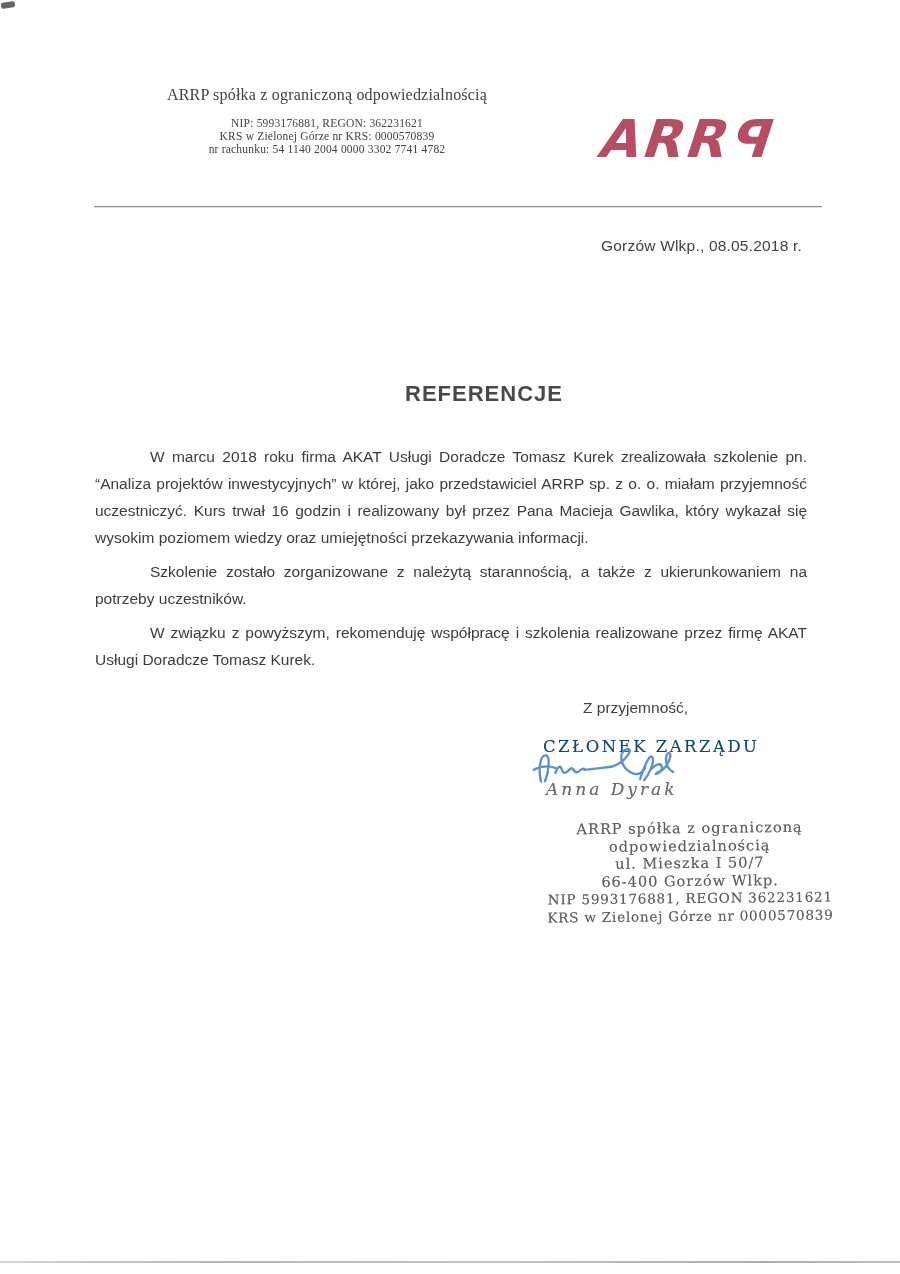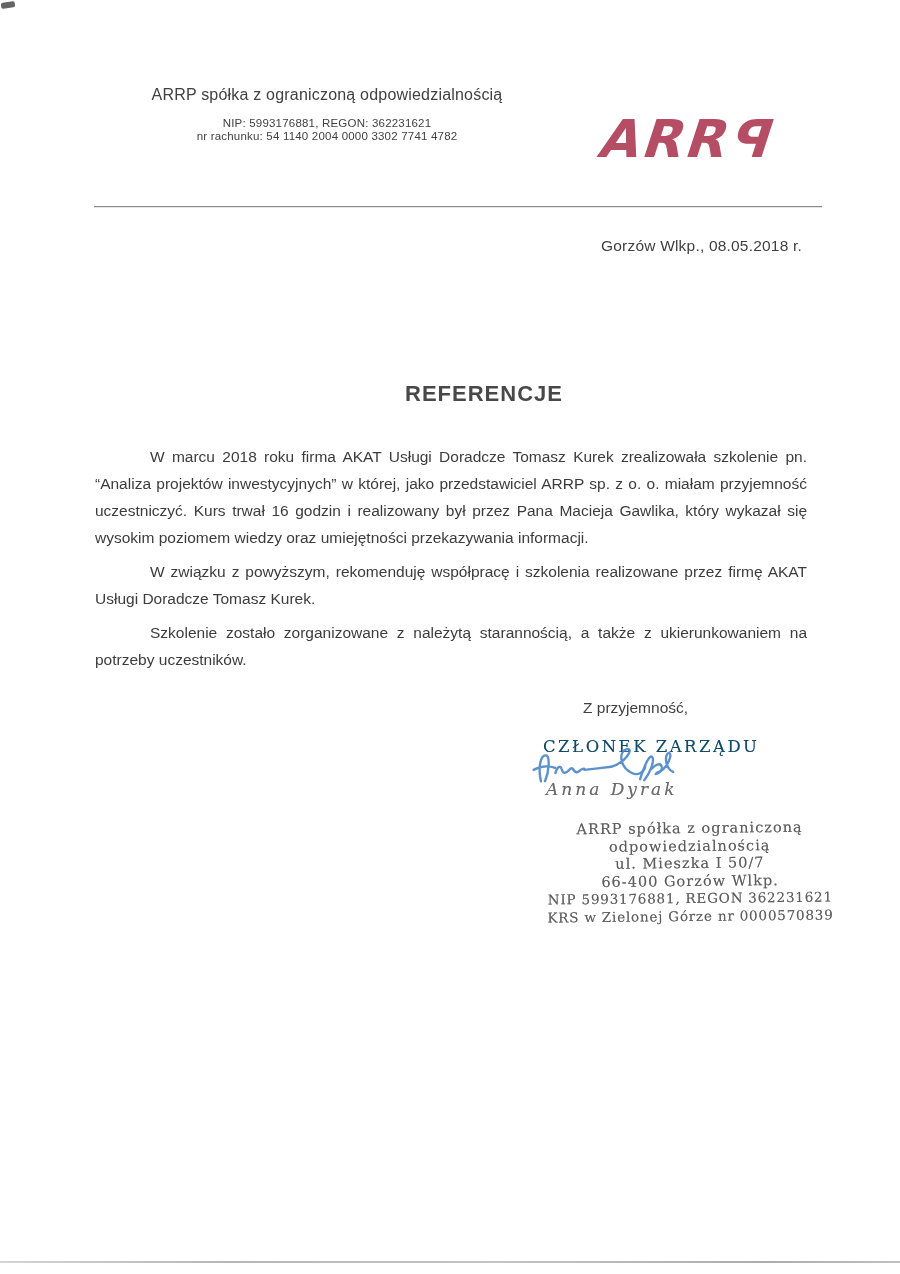--- a/index.html
+++ b/index.html
@@ -27,21 +27,21 @@
     width: 900px; height: 2px;
     background: linear-gradient(to right, #cfcfcf, #aeaeae 25%, #bdbdbd 55%, #a3a3a3 85%, #b8b8b8);
     opacity: 0.9;
   }
 
   
   .letterhead-left {
     position: absolute; left: 92px; top: 86px; width: 470px;
     text-align: center;
     color: #414141;
-    font-family: Liberation Sans, sans-serif;
+    font-family: Liberation Serif, serif;
   }
   .lh-line1 { font-size: 16px; letter-spacing: 0.2px; }
   .lh-line2 { font-size: 16px; margin-top: 3px; }
   .lh-small { font-size: 11.5px; margin-top: 1px; letter-spacing: 0.2px; }
   .lh-small.first { margin-top: 13px; text-align: center; }
 
   .logo {
     position: absolute; left: 602px; top: 110px;
     font-family: "DejaVu Sans", sans-serif;
     font-weight: bold;
@@ -125,35 +125,36 @@
 </head>
 <body>
 
 <div class="page">
 
   <div class="corner-speck"></div>
 
   <div class="letterhead-left">
     <div class="lh-line1">ARRP spółka z ograniczoną odpowiedzialnością</div>
     <div class="lh-small first">NIP: 5993176881, REGON: 362231621</div>
+    <div class="lh-small">KRS w Zielonej Górze nr KRS: 0000570839</div>
     <div class="lh-small">nr rachunku: 54 1140 2004 0000 3302 7741 4782</div>
   </div>
 
   <div class="logo"><span>ARR</span><span class="mirror">P</span></div>
 
   <div class="header-rule"></div>
 
   <div class="dateline">Gorzów Wlkp., 08.05.2018 r.</div>
 
   <div class="doc-title">REFERENCJE</div>
 
   <div class="body-text">
     <p>W marcu 2018 roku firma AKAT Usługi Doradcze Tomasz Kurek zrealizowała szkolenie pn. “Analiza projektów inwestycyjnych” w której, jako przedstawiciel ARRP sp. z o. o. miałam przyjemność uczestniczyć. Kurs trwał 16 godzin i realizowany był przez Pana Macieja Gawlika, który wykazał się wysokim poziomem wiedzy oraz umiejętności przekazywania informacji.</p>
+    <p>Szkolenie zostało zorganizowane z należytą starannością, a także z ukierunkowaniem na potrzeby uczestników.</p>
     <p>W związku z powyższym, rekomenduję współpracę i szkolenia realizowane przez firmę AKAT Usługi Doradcze Tomasz Kurek.</p>
-    <p>Szkolenie zostało zorganizowane z należytą starannością, a także z ukierunkowaniem na potrzeby uczestników.</p>
   </div>
 
   <div class="salutation">Z przyjemność,</div>
 
   <div class="role-stamp">CZŁONEK ZARZĄDU</div>
 
   <svg class="signature-svg" viewBox="0 0 150 60" aria-hidden="true">
     <g fill="none" stroke="#4b86c6" stroke-width="2.3" stroke-linecap="round" stroke-linejoin="round" opacity="0.9">
       <path d="M12,38 C9,24 12,12 17,13 C21,14 20,28 16,38"></path>
       <path d="M5,27 C12,23 20,23 26,25"></path>

